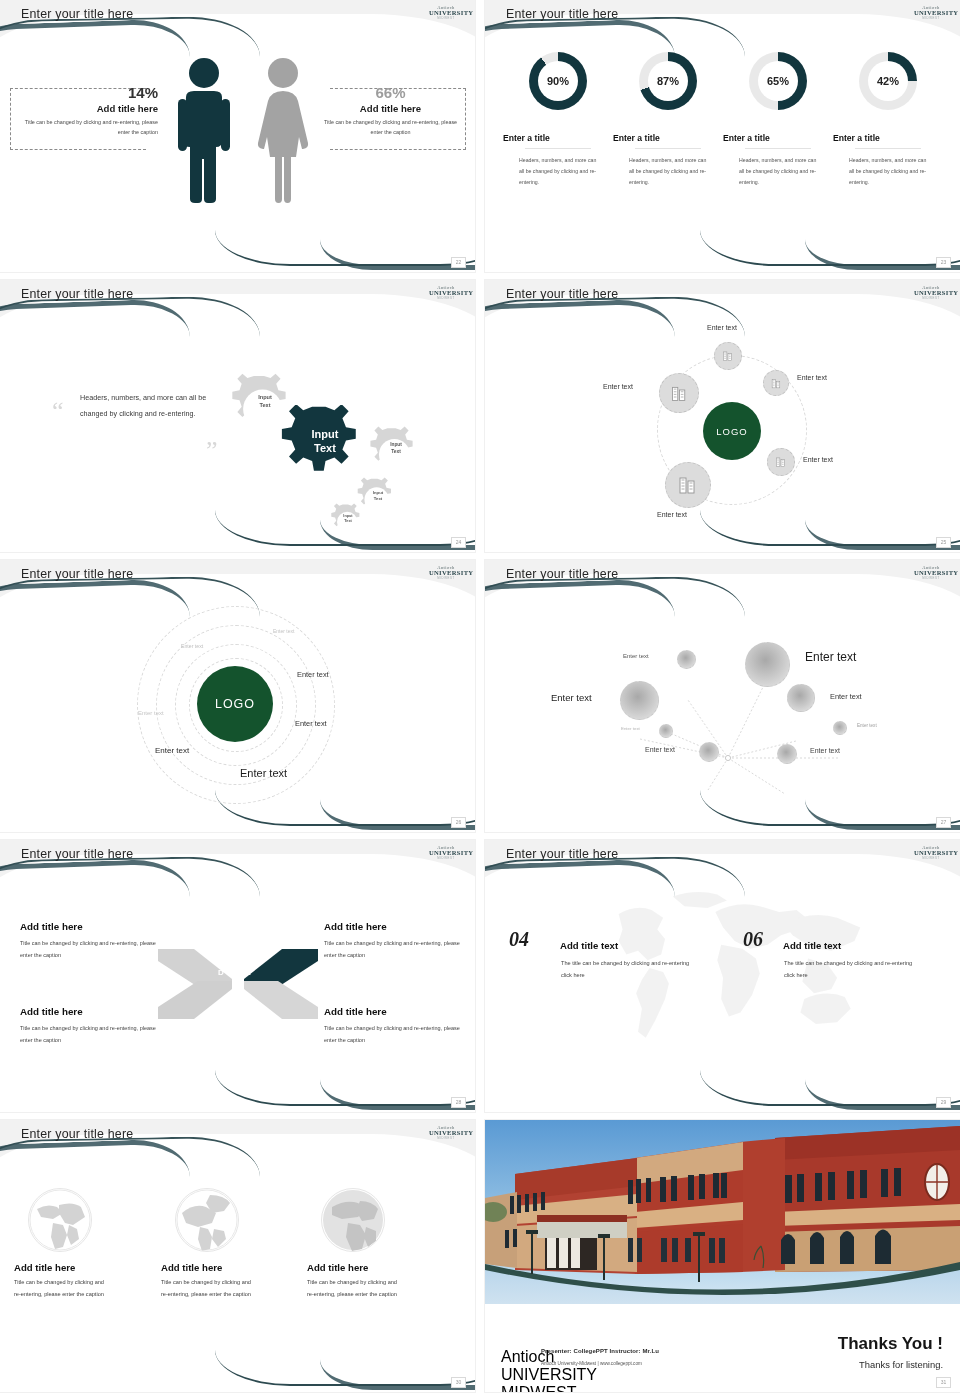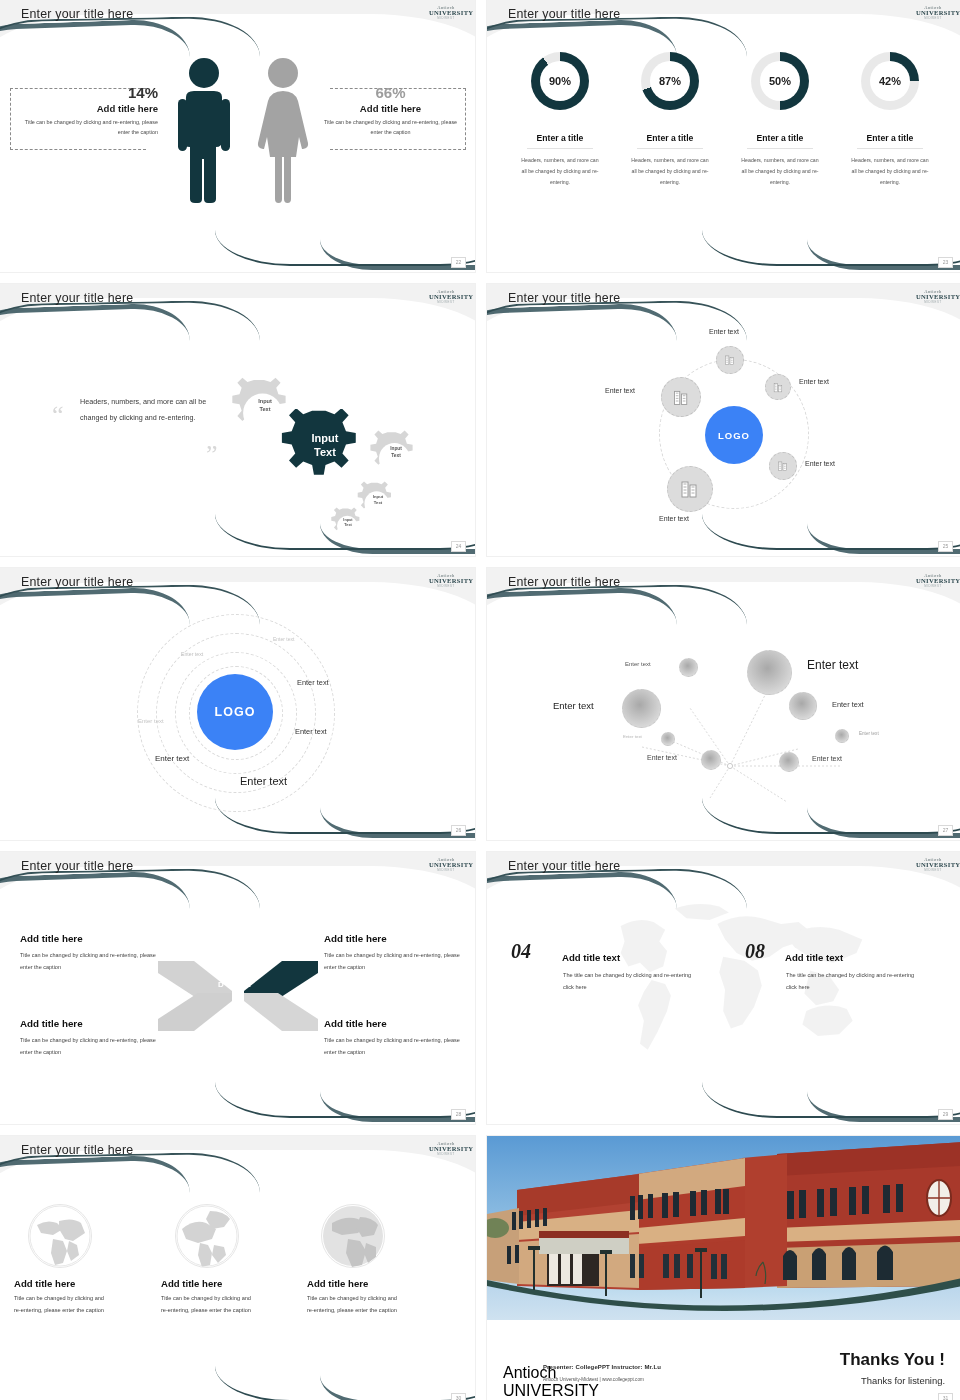--- a/index.html
+++ b/index.html
@@ -1,17 +1,17 @@
 <!DOCTYPE html>
 <html><head>
 <meta charset="utf-8">
 <style>
   html,body{margin:0;padding:0;background:#ffffff;}
   body{width:960px;height:1400px;font-family:"Liberation Sans",sans-serif;-webkit-font-smoothing:antialiased;}
-  .deck{width:960px;height:1400px;display:grid;grid-template-columns:475px 475px;grid-template-rows:repeat(5,272px);column-gap:10px;row-gap:8px;padding:0;box-sizing:border-box;background:#ffffff;gap:12px;}
+  .deck{width:960px;height:1400px;display:grid;grid-template-columns:475px 475px;grid-template-rows:repeat(5,272px);column-gap:10px;row-gap:8px;padding:0;box-sizing:border-box;background:#ffffff;}
   .slide{position:relative;width:475px;height:272px;background:#ffffff;overflow:hidden;box-shadow:0 0 0 1px #f0f0f0;}
   .slide .band{position:absolute;left:0;top:0;width:100%;height:40px;background:#f2f2f2;}
   .slide .arcwhite{position:absolute;left:-6%;top:14px;width:112%;height:120px;background:#ffffff;border-radius:50%/100%;}
   .slide .arc-tl{position:absolute;left:-30px;top:18px;width:290px;height:80px;border-top:2.2px solid #2d4a50;border-radius:50%/100%;transform:rotate(-1deg);opacity:.95;}
   .slide .arc-tl2{position:absolute;left:-40px;top:22px;width:230px;height:72px;border-top:5px solid #33525a;border-radius:50%/100%;transform:rotate(-2deg);opacity:.85;}
   .slide .arc-br{position:absolute;right:-40px;bottom:6px;width:300px;height:70px;border-bottom:2.2px solid #2d4a50;border-radius:50%/100%;}
   .slide .arc-br2{position:absolute;right:-55px;bottom:2px;width:210px;height:56px;border-bottom:5px solid #33525a;border-radius:50%/100%;opacity:.85;}
   .title{position:absolute;left:21px;top:7px;font-size:12.4px;color:#262626;letter-spacing:.2px;}
   .logo{position:absolute;right:12px;top:6px;width:34px;height:17px;text-align:center;line-height:1;}
   .logo .l1{font-size:4.6px;color:#5b6b6e;letter-spacing:.4px;font-family:"Liberation Serif",serif;}
@@ -20,35 +20,35 @@
   .pagenum{position:absolute;right:9px;bottom:4px;width:13px;height:9px;border:1px solid #d9d9d9;font-size:5px;line-height:9px;text-align:center;color:#9b9b9b;background:#fff;}
   .pct{font-size:15px;font-weight:bold;color:#333;}
   .pct.gray{color:#9d9d9d;}
   .addt{font-size:9.6px;font-weight:bold;color:#1b1b1b;margin-top:2px;}
   .capt{font-size:5.4px;color:#4a4a4a;line-height:1.85;margin-top:3px;}
   .dbox{position:absolute;border:1px dashed #8a8a8a;border-right:none;}
   .figure{position:absolute;}
 
   
   .donutrow{position:absolute;left:18px;top:52px;width:440px;display:flex;}
-  .donutcell{width:110px;text-align:center;}
+  .donutcell{width:110px;text-align:left;}
   .donut{width:58px;height:58px;margin:0 auto;position:relative;border-radius:50%;}
   .donut .hole{position:absolute;left:9px;top:9px;width:40px;height:40px;background:#fff;border-radius:50%;display:flex;align-items:center;justify-content:center;font-size:11px;font-weight:bold;color:#222;}
   .dtitle{font-size:8.6px;font-weight:bold;color:#111;margin-top:23px;padding-bottom:5px;}
   .dsep{width:66px;height:1px;background:#e2e2e2;margin:0 auto 6px;}
   .dtext{font-size:5.2px;color:#555;line-height:2.1;width:78px;margin:0 auto;}
 
   
   .quote{position:absolute;font-size:26px;color:#d8d8d8;font-family:"Liberation Serif",serif;line-height:1;}
   .qtext{position:absolute;left:80px;top:110px;width:150px;font-size:7.2px;color:#3a3a3a;line-height:2.2;}
   .gear{position:absolute;}
   .gearlabel{position:absolute;text-align:center;color:#555;font-weight:bold;}
 
   
-  .logocircle{position:absolute;border-radius:50%;background:#3b82f6;color:#fff;font-weight:bold;display:flex;align-items:center;justify-content:center;letter-spacing:1px;text-align:center;}
+  .logocircle{position:absolute;border-radius:50%;background:#14532d;color:#fff;font-weight:normal;display:flex;align-items:center;justify-content:center;letter-spacing:1px;text-align:center;}
   .nodeico{position:absolute;border-radius:50%;background:#dcdcdc;border:1px dashed #c2c2c2;display:flex;align-items:center;justify-content:center;}
   .etxt{position:absolute;font-size:7px;color:#333;white-space:nowrap;}
   .ring{position:absolute;border-radius:50%;border:1px dashed #dadada;}
 
   
   .bub{position:absolute;border-radius:50%;border:1px dashed #c9c9c9;background:radial-gradient(circle at 45% 40%,#a8a8a8,#d6d6d6 70%,#e8e8e8);}
 
   
   .s7title{position:absolute;font-size:9.8px;font-weight:bold;color:#111;}
   .s7txt{position:absolute;font-size:5.5px;color:#444;line-height:2.1;width:140px;}
@@ -155,21 +155,21 @@
       <div class="donutcell">
         <div class="donut" id="d1" style="background: conic-gradient(rgb(18, 54, 62) 0deg, rgb(18, 54, 62) 252deg, rgb(233, 233, 233) 252deg, rgb(233, 233, 233) 360deg);">
             <div class="hole">87%</div>
           </div>
         <div class="dtitle">Enter a title</div>
         <div class="dsep"></div>
         <div class="dtext">Headers, numbers, and more can all be changed by clicking and re-entering.</div>
       </div>
       <div class="donutcell">
         <div class="donut" id="d2" style="background: conic-gradient(rgb(18, 54, 62) 0deg, rgb(18, 54, 62) 180deg, rgb(233, 233, 233) 180deg, rgb(233, 233, 233) 360deg);">
-            <div class="hole">50%</div>
+            <div class="hole">65%</div>
           </div>
         <div class="dtitle">Enter a title</div>
         <div class="dsep"></div>
         <div class="dtext">Headers, numbers, and more can all be changed by clicking and re-entering.</div>
       </div>
       <div class="donutcell">
         <div class="donut" id="d3" style="background: conic-gradient(rgb(18, 54, 62) 0deg, rgb(18, 54, 62) 90deg, rgb(233, 233, 233) 90deg, rgb(233, 233, 233) 360deg);">
             <div class="hole">42%</div>
           </div>
         <div class="dtitle">Enter a title</div>
@@ -457,21 +457,21 @@
         <path d="M236 76 l20 6 l10 14 l-6 12 l-18 4 l-12-12 z"></path>
         <path d="M232 118 q22-10 42-2 l6 12 l-14 14 l-22 2 l-16-12 z"></path>
         <path d="M96 12 q24-8 46-2 l10 6 l-20 8 l-24-2 z"></path>
       </g>
     </svg>
 
     <div class="num" style="left:24px;top:88px;">04</div>
     <div class="s8t" style="left:75px;top:100px;">Add title text</div>
     <div class="s8c" style="left:76px;top:118px;">The title can be changed by clicking and re-entering click here</div>
 
-    <div class="num" style="left:258px;top:88px;">08</div>
+    <div class="num" style="left:258px;top:88px;">06</div>
     <div class="s8t" style="left:298px;top:100px;">Add title text</div>
     <div class="s8c" style="left:299px;top:118px;">The title can be changed by clicking and re-entering click here</div>
 
     <div class="pagenum">29</div>
   </div>
 
   <div class="slide">
     <div class="band"></div>
     <div class="arcwhite"></div>
     <div class="arc-tl2"></div>

